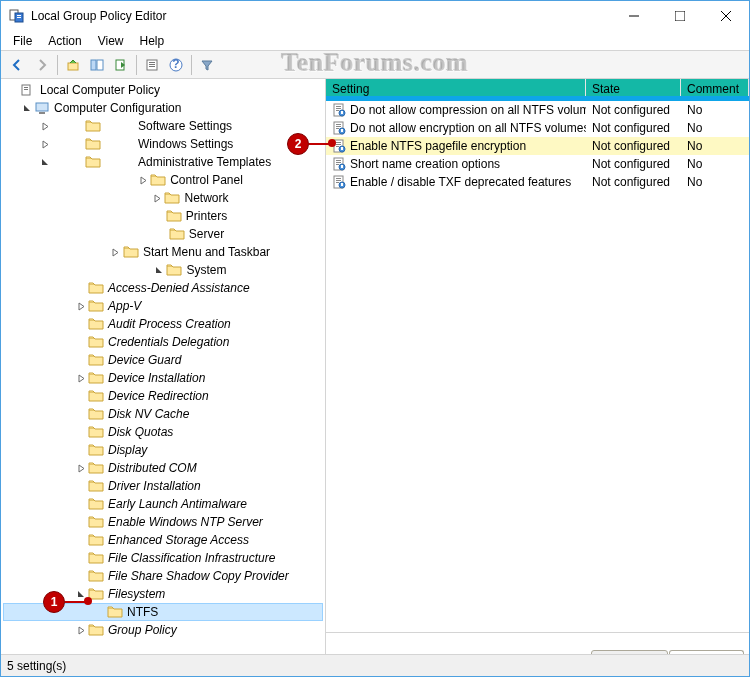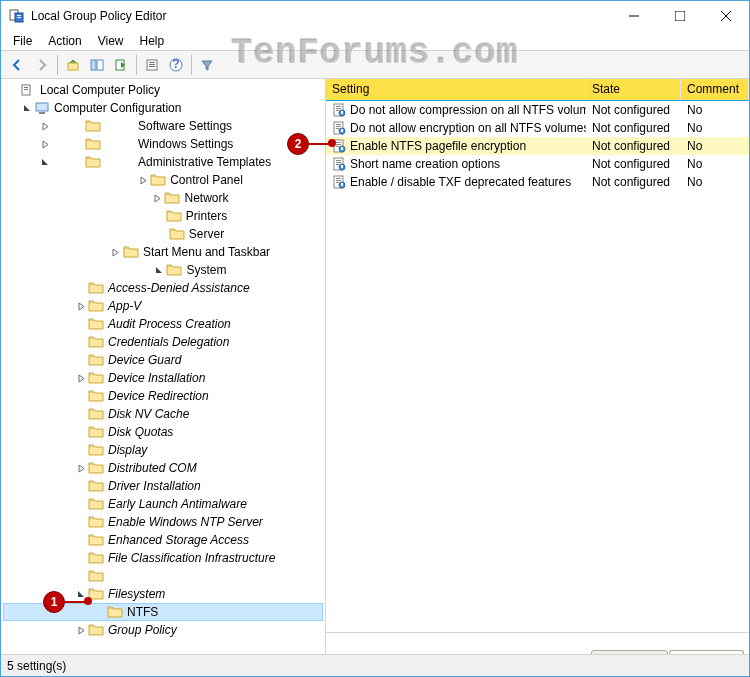--- a/index.html
+++ b/index.html
@@ -20,38 +20,38 @@
 .expander { width: 12px; height: 12px; display: inline-flex; align-items: center; justify-content: center; margin-right: 1px; color: #6b6b6b; flex-shrink: 0; }
 .folder { width: 16px; height: 14px; margin-right: 4px; flex-shrink: 0; }
 .node .label { }
 .indent0 { padding-left: 4px; }
 .indent1 { padding-left: 18px; }
 .indent2 { padding-left: 36px; gap: 33px; }
 .indent3 { padding-left: 54px; justify-content: center; }
 .indent4 { padding-left: 72px; font-style: italic; }
 .indent5 { padding-left: 90px; }
 .listpane { flex: 1; display: flex; flex-direction: column; overflow: hidden; }
-.listheader { display: flex; height: 22px; border-bottom: 1px solid #0ea5e9; background: #fde047; }
+.listheader { display: flex; height: 22px; border-bottom: 5px solid #0ea5e9; background: #14b8a6; }
 .listheader .col { padding: 3px 6px; border-right: 1px solid #e5e5e5; cursor: default; }
 .col-setting { flex: 1; min-width: 250px; }
 .col-state { width: 95px; }
 .col-comment { width: 68px; }
 .listbody { flex: 1; overflow: auto; }
 .row { display: flex; height: 18px; align-items: center; cursor: default; }
 .row.highlighted { background: #fef9c3; }
 .row .cell { padding: 1px 6px; white-space: nowrap; overflow: hidden; text-overflow: ellipsis; display: flex; align-items: center; gap: 4px; }
 .policyicon { width: 14px; height: 14px; flex-shrink: 0; }
 .tabstrip { height: 22px; display: flex; align-items: flex-end; border-top: 1px solid #d4d4d4; padding: 0 4px; background: #fff; }
 .tab { padding: 2px 10px; border: 1px solid #aca899; border-top-left-radius: 3px; border-top-right-radius: 3px; background: #f0f0f0; margin-right: 1px; position: relative; top: 17px; cursor: default; font-size: 13px; }
 .tab.active { background: #fff; border-bottom: 1px solid #fff; }
 .statusbar { height: 22px; border-top: 1px solid #d4d4d4; padding: 2px 6px; display: flex; align-items: center; background: #f0f0f0; }
 .callout { position: absolute; width: 22px; height: 22px; border-radius: 50%; background: #c00000; color: #fff; display: flex; align-items: center; justify-content: center; font-weight: bold; font-size: 12px; z-index: 10; border: 1px solid #800000; }
 .callout-line { position: absolute; height: 2px; background: #c00000; z-index: 9; }
 .callout-dot { position: absolute; width: 8px; height: 8px; border-radius: 50%; background: #c00000; z-index: 9; }
-.watermark { position: absolute; top: 32px; left: 50%; transform: translateX(-50%); font-size: 36px; font-weight: bold; color: rgba(130,130,130,0.38); text-shadow: 1px 1px 0 rgba(255,255,255,0.6), -1px -1px 0 rgba(0,0,0,0.18); letter-spacing: 0.5px; pointer-events: none; z-index: 20; font-family: Liberation Mono, monospace; }
+.watermark { position: absolute; top: 47px; left: 50%; transform: translateX(-50%); font-size: 26px; font-weight: bold; color: rgba(130,130,130,0.38); text-shadow: 1px 1px 0 rgba(255,255,255,0.6), -1px -1px 0 rgba(0,0,0,0.18); letter-spacing: 0.5px; pointer-events: none; z-index: 20; font-family: Liberation Serif, serif; }
 .tree-scroll::-webkit-scrollbar, .listbody::-webkit-scrollbar { width: 16px; height: 16px; }
 .tree-scroll::-webkit-scrollbar-thumb, .listbody::-webkit-scrollbar-thumb { background: #c2c2c2; }
 .tree-scroll::-webkit-scrollbar-track, .listbody::-webkit-scrollbar-track { background: #f0f0f0; }
 </style>
 </head>
 <body>
 
 <div class="titlebar">
   <svg class="appicon" viewBox="0 0 16 16">
       <rect x="1" y="2" width="8" height="10" fill="#fff" stroke="#555"></rect>
@@ -402,20 +402,21 @@
           <path d="M1 3 L1 2 L5 2 L6 3" fill="#ffe9a2" stroke="#cba53a"></path>
         </svg>
         <span class="label">File Classification Infrastructure</span>
       </div>
       <div class="node indent4">
         <span class="expander"></span>
         <svg class="folder" viewBox="0 0 16 14">
           <path d="M1 3 L6 3 L7 4 L15 4 L15 12 L1 12 Z" fill="#ffe9a2" stroke="#cba53a"></path>
           <path d="M1 3 L1 2 L5 2 L6 3" fill="#ffe9a2" stroke="#cba53a"></path>
         </svg>
+        <span class="label">File Share Shadow Copy Provider</span>
       </div>
       <div class="node indent4">
         <span class="expander">
           <svg width="9" height="9" viewBox="0 0 9 9">
             <path d="M1 1 L7 7 L1 7 Z" fill="#404040"></path>
           </svg>
         </span>
         <svg class="folder" viewBox="0 0 16 14">
           <path d="M1 3 L6 3 L7 4 L15 4 L15 12 L1 12 Z" fill="#ffe9a2" stroke="#cba53a"></path>
           <path d="M1 3 L1 2 L5 2 L6 3" fill="#ffe9a2" stroke="#cba53a"></path>

